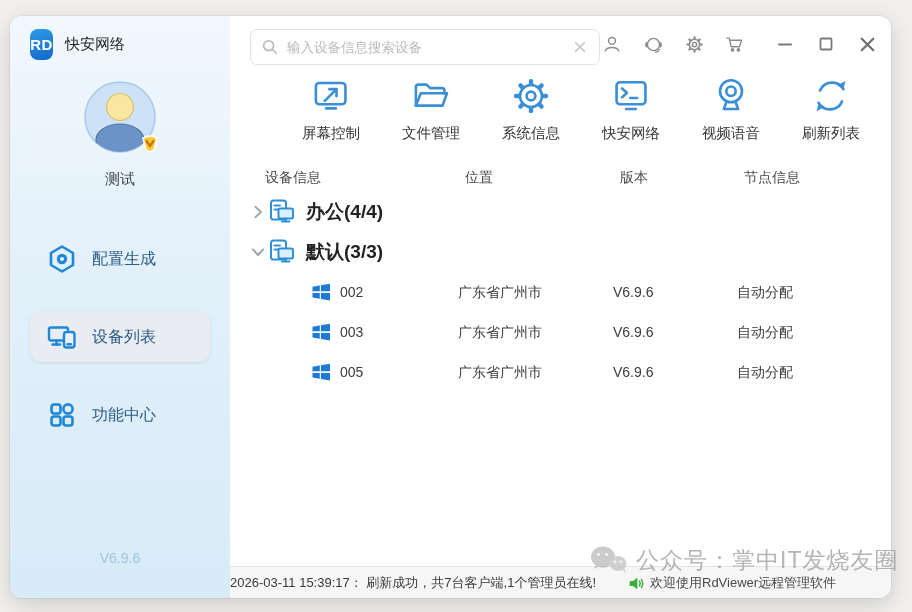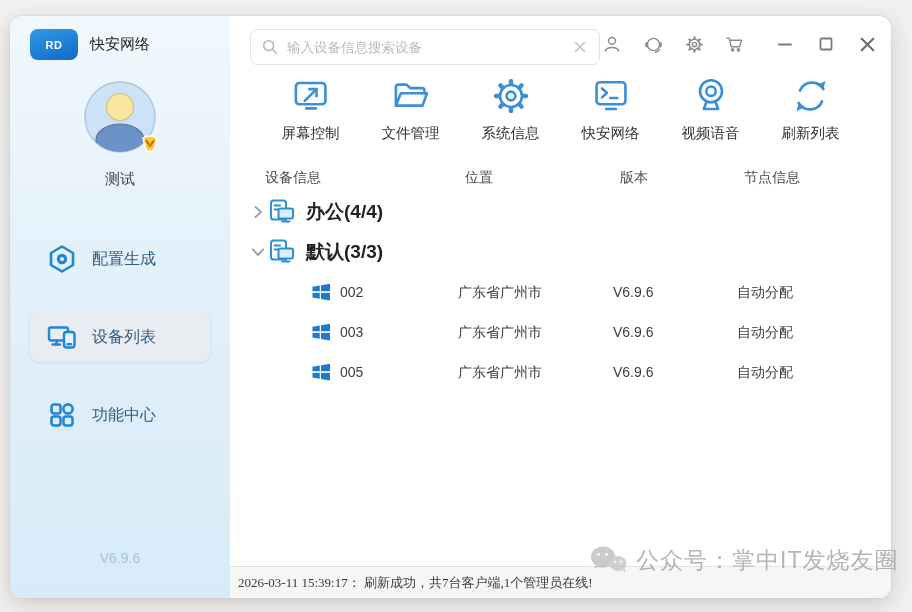--- a/index.html
+++ b/index.html
@@ -17,23 +17,23 @@
     box-shadow:0 6px 22px rgba(0,0,0,.16), 0 0 0 1px rgba(0,0,0,.04);
   }
   
   .sidebar {
     position:absolute; left:0; top:0; width:220px; height:582px;
     background:linear-gradient(180deg,#f1f8fd 0%, #e2f0fa 45%, #d7ebf8 100%);
     border-radius:12px 0 0 12px;
   }
   .logo-row { position:absolute; left:20px; top:13px; display:flex; align-items:center; }
   .logo-badge {
-    width:48px; height:31px; border-radius:8px;
+    width:23px; height:31px; border-radius:8px;
     background:linear-gradient(160deg,#2e9be6,#1268c9);
-    color:#fff; font-size:11px; font-weight:bold;
+    color:#fff; font-size:15px; font-weight:bold;
     display:flex; align-items:center; justify-content:center; letter-spacing:.5px;
   }
   .logo-title { margin-left:12px; font-size:15px; color:#23272b; }
   .avatar-wrap { position:absolute; left:0; top:64px; width:220px; text-align:center; }
   .avatar { position:relative; display:inline-block; width:74px; height:74px; }
   .vip-badge { position:absolute; right:-4px; bottom:-1px; }
   .username { margin-top:12px; font-size:15px; color:#3a3f45; }
   .menu { position:absolute; left:20px; top:218px; width:180px; }
   .menu-item {
     display:flex; align-items:center; height:50px; padding-left:16px;
@@ -55,21 +55,21 @@
     border:none; outline:none; flex:1; font-size:13.5px; color:#333; margin-left:8px;
     font-family:inherit; background:transparent;
   }
   .search-box input::placeholder { color:#b9b9b9; }
   .tb-icons { position:absolute; right:12px; top:16px; display:flex; align-items:center; }
   .tb-icons .tbi { width:24px; height:24px; margin-left:17px; display:flex;
     align-items:center; justify-content:center; cursor:pointer; }
   .tb-icons .gap { margin-left:26px; }
   
   .toolbar { position:absolute; left:10px; top:58px; width:641px; height:84px;
-    display:flex; justify-content:center; }
+    display:flex; justify-content:flex-end; }
   .tool-item { width:100px; display:flex; flex-direction:column; align-items:center;
     justify-content:flex-start; cursor:pointer; }
   .tool-item .t-icon { width:44px; height:44px; }
   .tool-item .t-label { margin-top:6px; font-size:14.5px; color:#333; }
   
   .thead { position:absolute; top:148px; left:7px; width:100%; height:26px; font-size:14px; color:#4a4a4a; }
   .col { position:absolute; top:0; line-height:26px; }
   .c1 { left:28px; } .c2 { left:228px; } .c3 { left:383px; } .c4 { left:507px; }
   .row { position:absolute; left:0; width:100%; height:40px; cursor:pointer; }
   .row .cell { position:absolute; top:0; height:40px; line-height:40px; font-size:14px; color:#3c3c3c; }
@@ -78,21 +78,21 @@
   .grp-name { position:absolute; left:76px; top:0; line-height:40px; font-size:19px;
     color:#222; font-weight:600; }
   .dev-icon { position:absolute; left:80px; top:9px; width:22px; height:22px; }
   .dev-name { left:110px; font-size:15px; }
   
   .statusbar {
     position:absolute; left:0; bottom:0; width:661px; height:32px;
     background:#f6f6f6; border-top:1px solid #e4e4e4; border-radius:0 0 12px 0;
     display:flex; align-items:center; font-size:13px; color:#3a3a3a;
   }
-  .status-msg { margin-left:8px; white-space:nowrap;font-family:Liberation Serif, serif; }
+  .status-msg { white-space:nowrap; }
   .welcome { position:absolute; left:398px; top:0; height:32px; display:flex; align-items:center; }
   .welcome .w-text { margin-left:5px; font-size:13px; color:#4a4a4a; white-space:nowrap; }
   
   .watermark {
     position:absolute; left:588px; top:544px; display:flex; align-items:flex-end;
     color:#a2a2a2; font-size:23px; letter-spacing:1px; opacity:.8; z-index:50;
     pointer-events:none; white-space:nowrap;
   }
   .watermark .wm-text { margin-left:8px; }
   svg { display:block; }
@@ -408,20 +408,30 @@
         </svg>
       </span>
       <span class="cell dev-name">005</span>
       <span class="cell c2">广东省广州市</span>
       <span class="cell c3">V6.9.6</span>
       <span class="cell c4">自动分配</span>
     </div>
 
     <div class="statusbar">
       <span class="status-msg">2026-03-11 15:39:17：  刷新成功，共7台客户端,1个管理员在线!</span>
+      <span class="welcome">
+        <span>
+          <svg width="17" height="17" viewBox="0 0 20 20">
+            <polygon points="2,7 6,7 11,3 11,17 6,13 2,13" fill="#3daf3d"></polygon>
+            <path d="M13.3,7 a5,5 0 0 1 0,6" fill="none" stroke="#3daf3d" stroke-width="1.6" stroke-linecap="round"></path>
+            <path d="M15.6,5.2 a8,8 0 0 1 0,9.6" fill="none" stroke="#3daf3d" stroke-width="1.6" stroke-linecap="round"></path>
+          </svg>
+        </span>
+        <span class="w-text">欢迎使用RdViewer远程管理软件</span>
+      </span>
     </div>
   </div>
 </div>
 
 <div class="watermark">
   <span>
     <svg width="40" height="32" viewBox="0 0 40 32" opacity="0.75">
       <ellipse cx="15" cy="13" rx="12" ry="10.5" fill="#a9a9a9"></ellipse>
       <circle cx="10.5" cy="10.5" r="1.5" fill="#f1f0ef"></circle>
       <circle cx="18.5" cy="10.5" r="1.5" fill="#f1f0ef"></circle>

